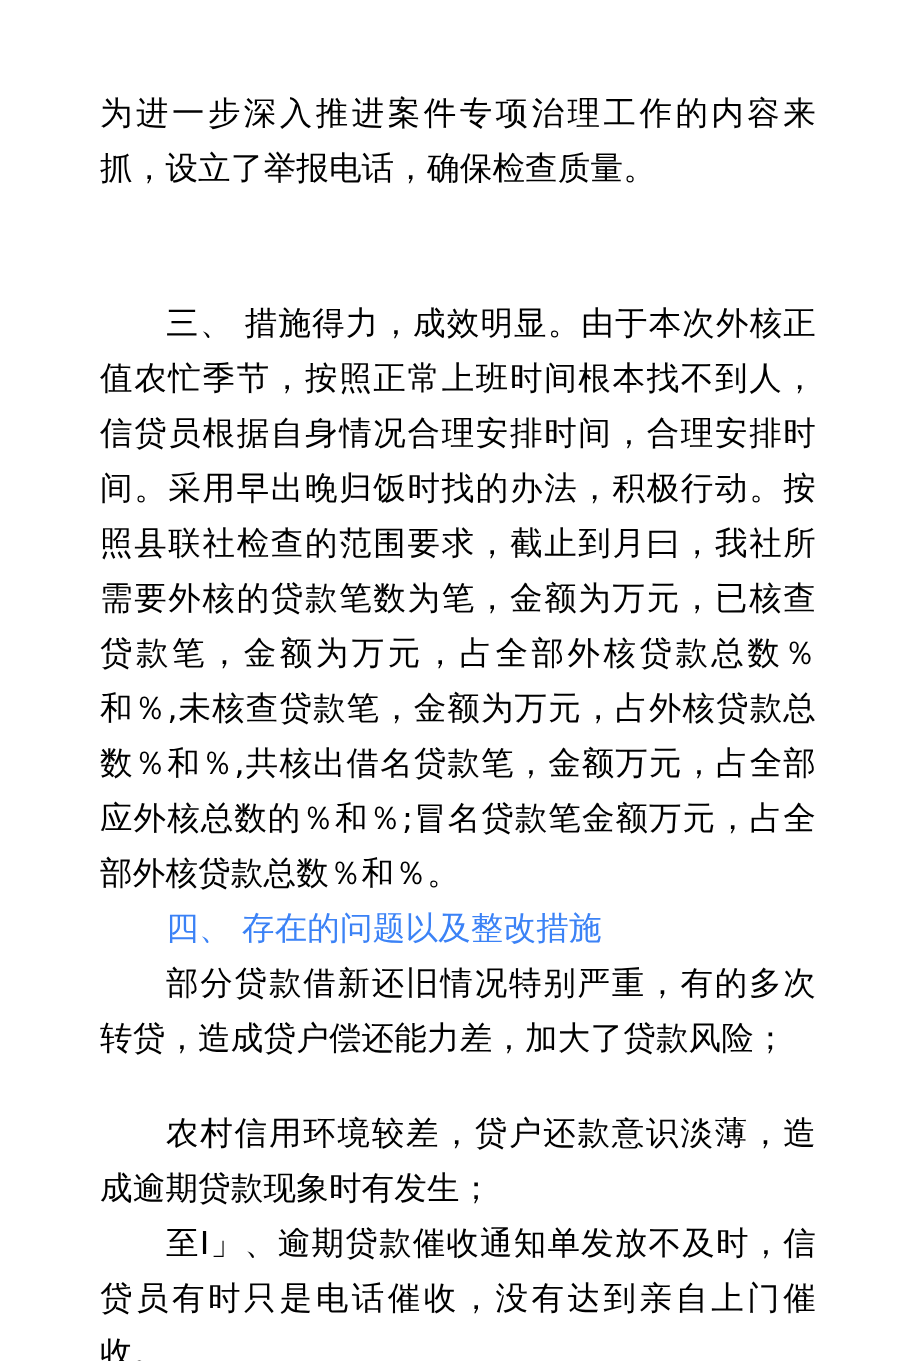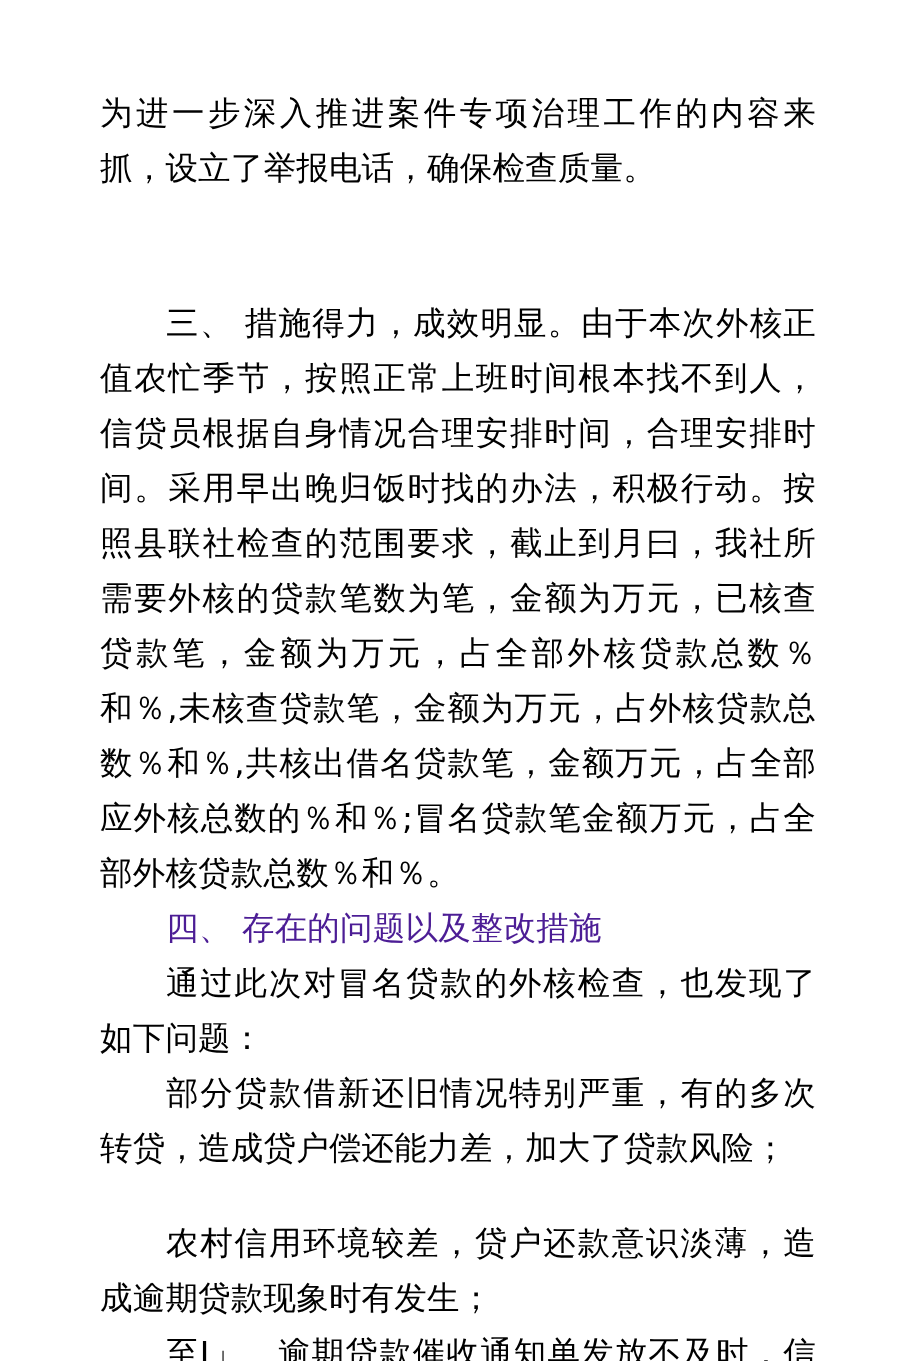--- a/index.html
+++ b/index.html
@@ -63,23 +63,22 @@
 <div class="page" style="background: rgb(255, 255, 255);">
 
   <div class="text-body">
 
     <p class="para noindent" style="color: rgb(0, 0, 0);">为进一步深入推进案件专项治理工作的内容来抓，设立了举报电话，确保检查质量。</p>
 
     <div class="gap-large"></div>
 
     <p class="para indent" style="color: rgb(0, 0, 0);">三、 措施得力，成效明显。由于本次外核正值农忙季节，按照正常上班时间根本找不到人，信贷员根据自身情况合理安排时间，合理安排时间。采用早出晚归饭时找的办法，积极行动。按照县联社检查的范围要求，截止到月曰，我社所需要外核的贷款笔数为笔，金额为万元，已核查贷款笔，金额为万元，占全部外核贷款总数％和％,未核查贷款笔，金额为万元，占外核贷款总数％和％,共核出借名贷款笔，金额万元，占全部应外核总数的％和％;冒名贷款笔金额万元，占全部外核贷款总数％和％。</p>
 
-    <p class="para indent" style="color: #4c1d95;">四、 存在的问题以及整改措施</p>
+    <p class="para indent" style="color: #3b82f6;">四、 存在的问题以及整改措施</p>
 
-    <p class="para indent" style="color: rgb(0, 0, 0);">通过此次对冒名贷款的外核检查，也发现了如下问题：</p>
 
     <p class="para indent" style="color: rgb(0, 0, 0);">部分贷款借新还旧情况特别严重，有的多次转贷，造成贷户偿还能力差，加大了贷款风险；</p>
 
     <p class="para indent" style="color: rgb(0, 0, 0); margin-top: 40px;">农村信用环境较差，贷户还款意识淡薄，造成逾期贷款现象时有发生；</p>
 
     <p class="para indent" style="color: rgb(0, 0, 0);">至I」、逾期贷款催收通知单发放不及时，信贷员有时只是电话催收，没有达到亲自上门催收。</p>
 
   </div>
 
 </div>

